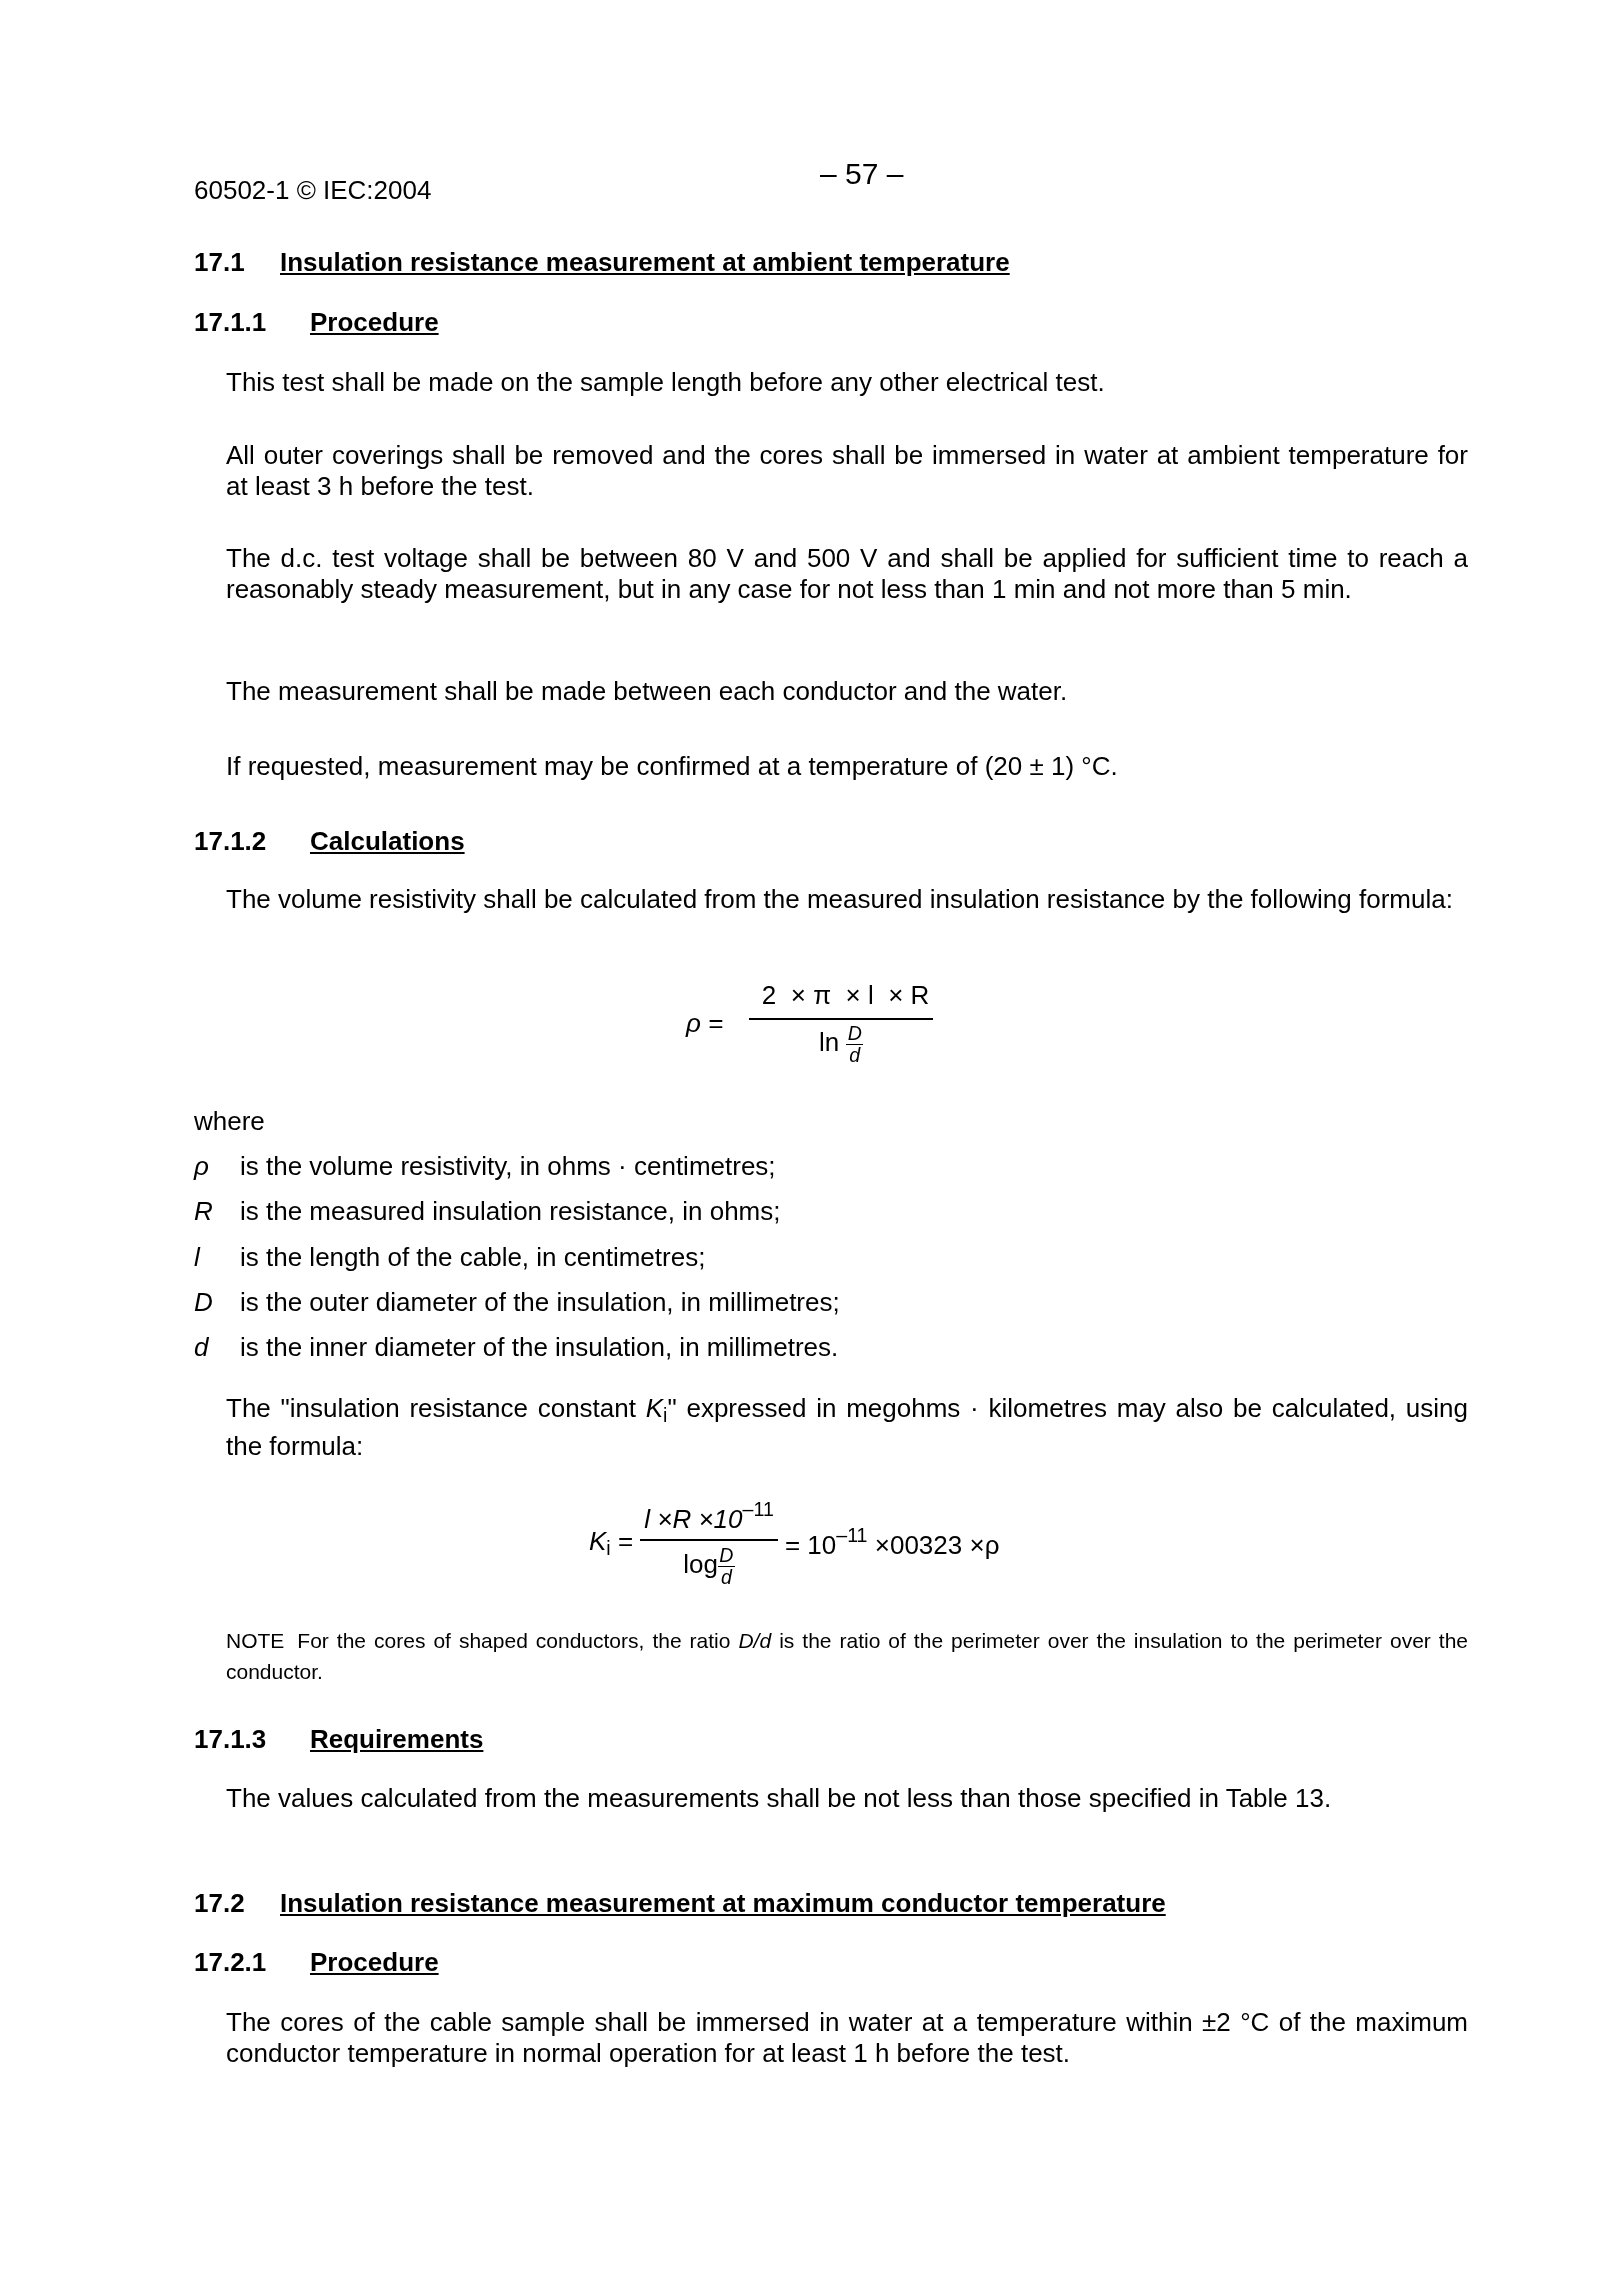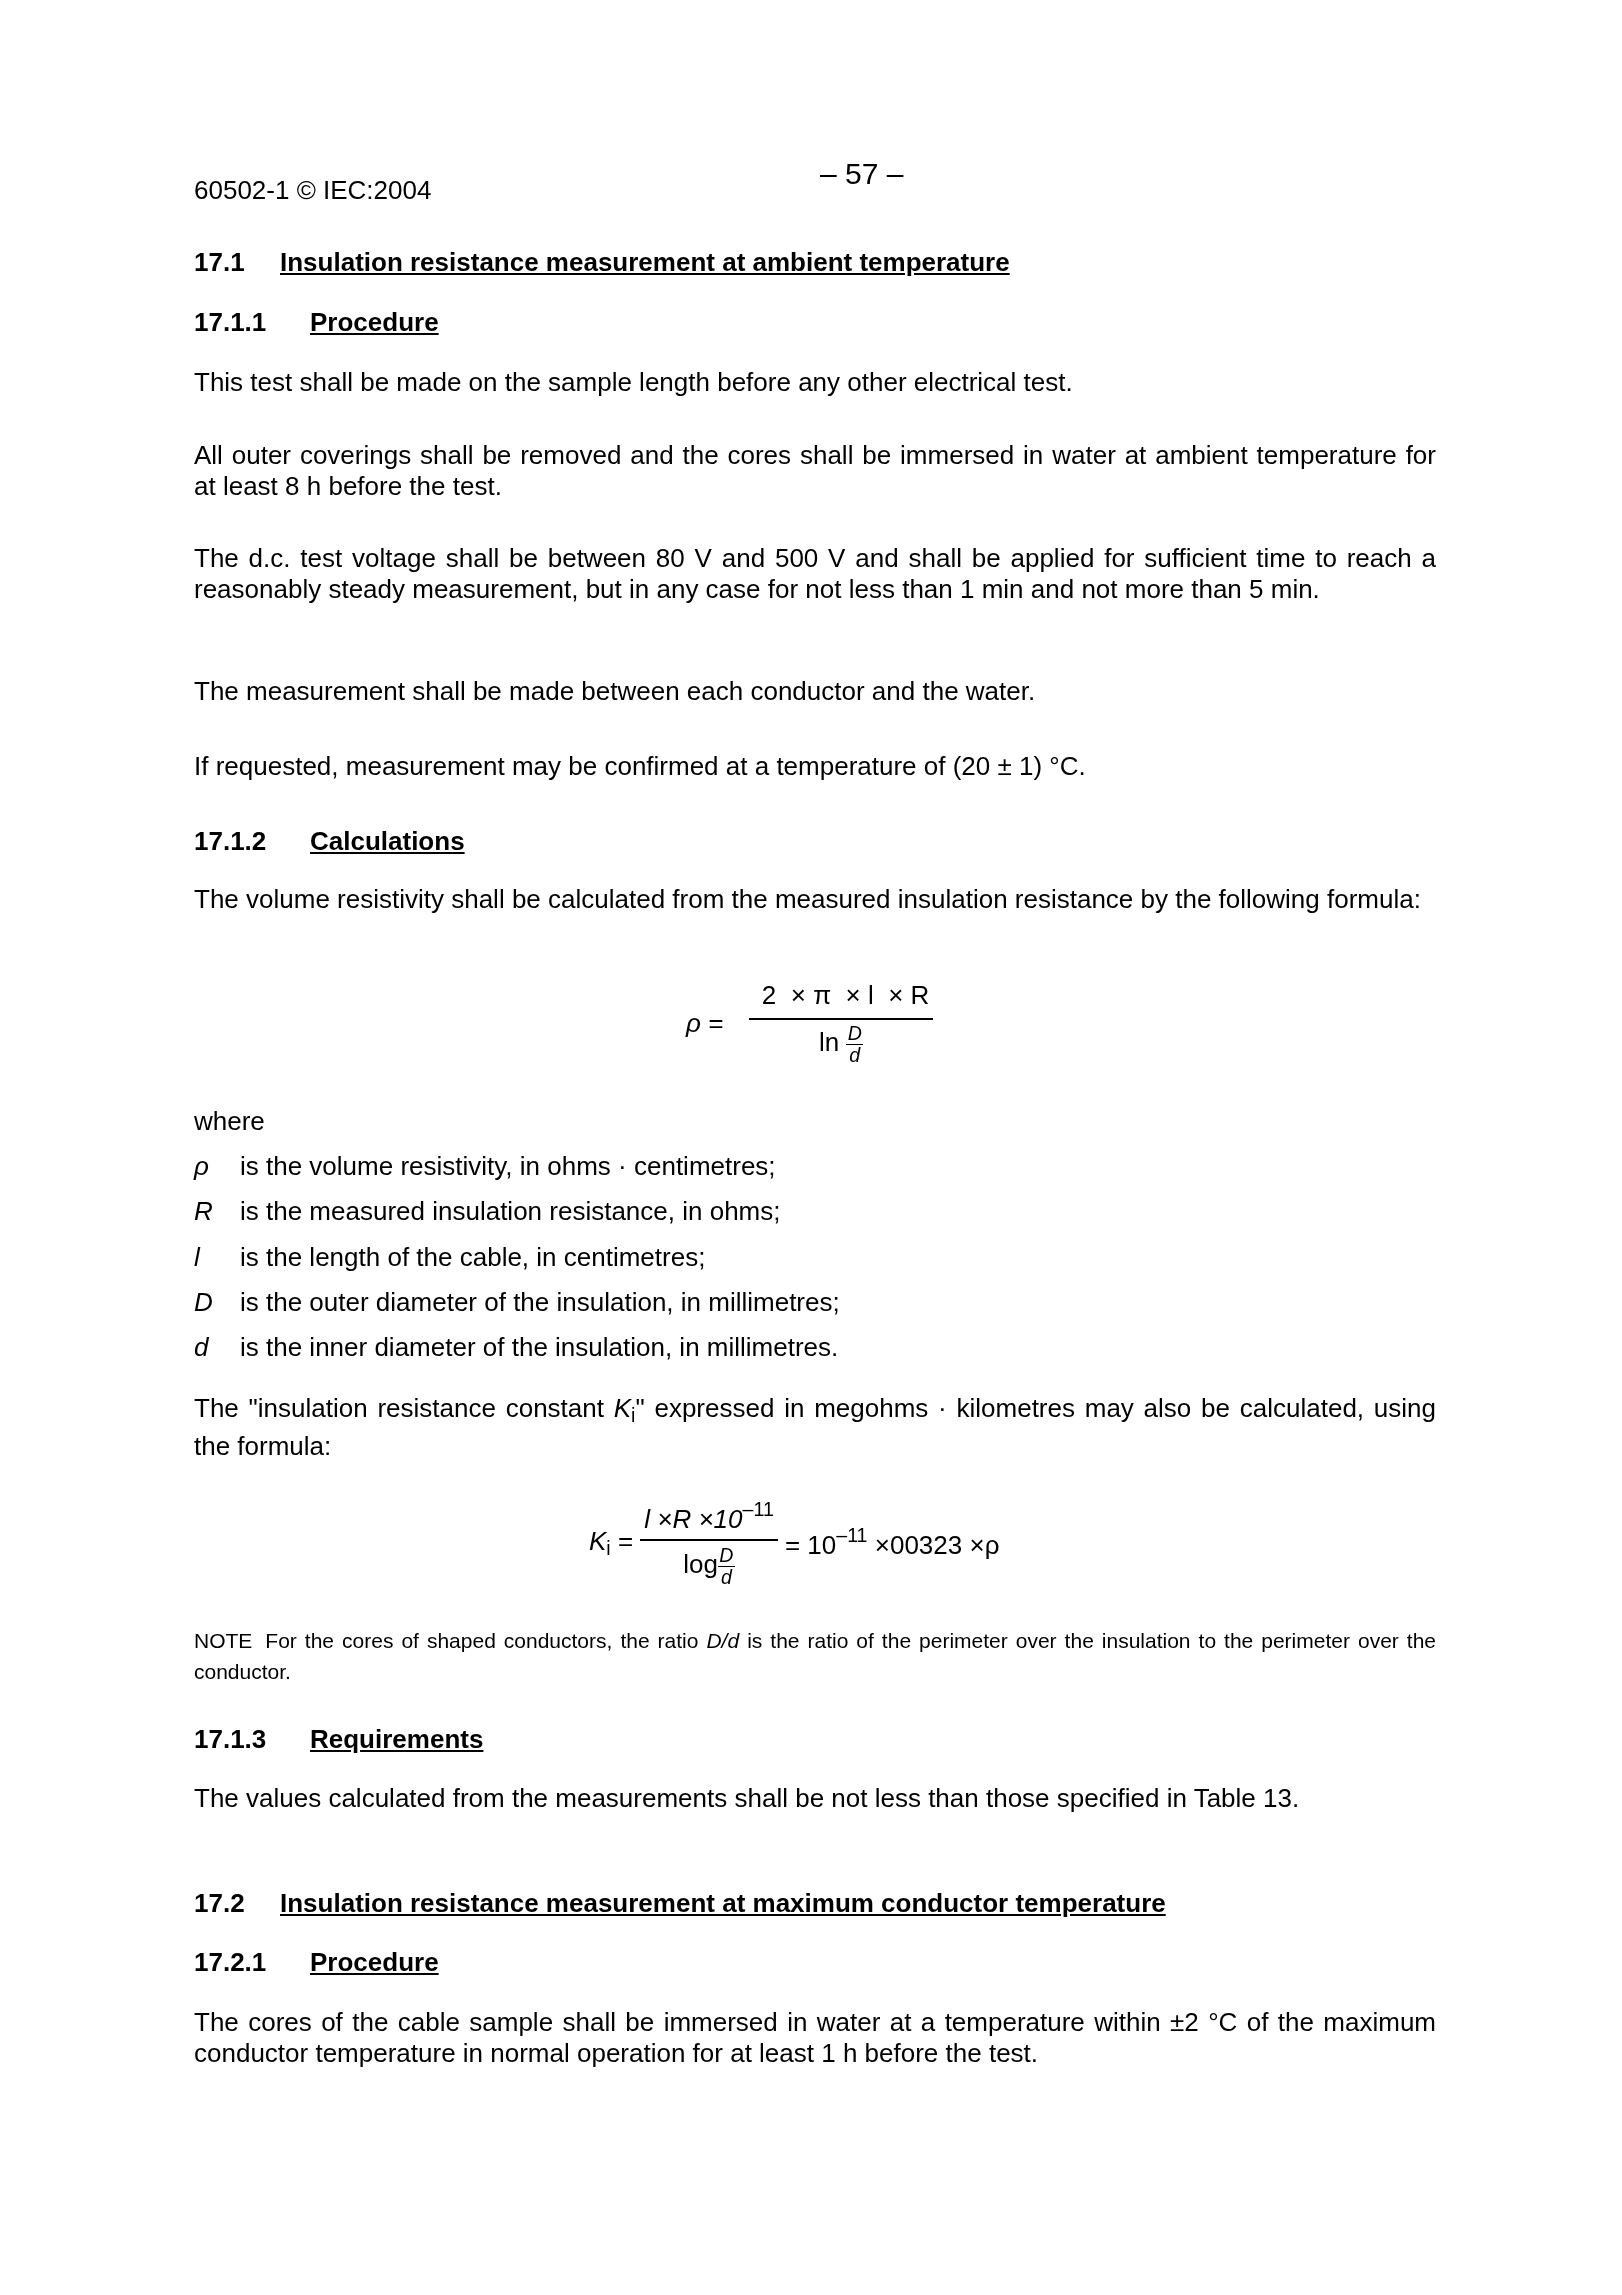--- a/index.html
+++ b/index.html
@@ -1,20 +1,20 @@
 <!DOCTYPE html>
 <html style="font-size:10.5px"><head>
 <meta charset="utf-8">
 <style>
   html, body { margin: 0; padding: 0; background: #ffffff; }
   body { width: 1622px; height: 2295px; position: relative; overflow: hidden;
          font-family: "Liberation Sans", sans-serif; color: #000; }
   .abs { position: absolute; left: 194px; width: 1242px; }
   .t { font-size: 26px; line-height: 31px; }
-  .j { text-align: justify; text-align-last: left; }
+  .j { text-align: justify; text-align-last: left; margin-left: 32px; }
   .h { font-weight: bold; font-size: 26px; line-height: 31px; white-space: pre; text-decoration: underline; }
   .h1num { width: 86px; display: inline-block; }
   .h2num { width: 116px; display: inline-block; }
   .header-left { position: absolute; left: 194px; top: 175px; font-size: 26px; }
   .header-center { position: absolute; left: 820px; top: 157px; font-size: 30px; }
   .var-row { position: absolute; left: 194px; font-size: 26px; line-height: 31px; }
   .var-row .sym { display: inline-block; width: 46px; font-style: italic; }
   .note { font-size: 21px; line-height: 31px; }
   .note .lbl { margin-right: 13px; }
   .formula { position: absolute; font-size: 26px; }
@@ -32,21 +32,21 @@
 <body>
 
 <div class="header-left">60502-1 © IEC:2004</div>
 <div class="header-center">– 57 –</div>
 
 <div class="abs h" style="top:247px;"><span class="h1num">17.1</span><span>Insulation resistance measurement at ambient temperature</span></div>
 
 <div class="abs h" style="top:307px;"><span class="h2num">17.1.1</span><span>Procedure</span></div>
 
 <div class="abs t j" style="top:367px;">This test shall be made on the sample length before any other electrical test.</div>
-<div class="abs t j" style="top:440px;">All outer coverings shall be removed and the cores shall be immersed in water at ambient temperature for at least 8 h before the test.</div>
+<div class="abs t j" style="top:440px;">All outer coverings shall be removed and the cores shall be immersed in water at ambient temperature for at least 3 h before the test.</div>
 <div class="abs t j" style="top:543px;">The d.c. test voltage shall be between 80 V and 500 V and shall be applied for sufficient time to reach a reasonably steady measurement, but in any case for not less than 1 min and not more than 5 min.</div>
 <div class="abs t j" style="top:676px;">The measurement shall be made between each conductor and the water.</div>
 <div class="abs t j" style="top:751px;">If requested, measurement may be confirmed at a temperature of (20 ± 1) °C.</div>
 
 <div class="abs h" style="top:826px;"><span class="h2num">17.1.2</span><span>Calculations</span></div>
 
 <div class="abs t j" style="top:884px;">The volume resistivity shall be calculated from the measured insulation resistance by the following formula:</div>
 
 <div class="formula" style="left:686px; top:980px;">
   <span style="font-style:italic; vertical-align:middle; margin-right:18.3px;">ρ =</span>

